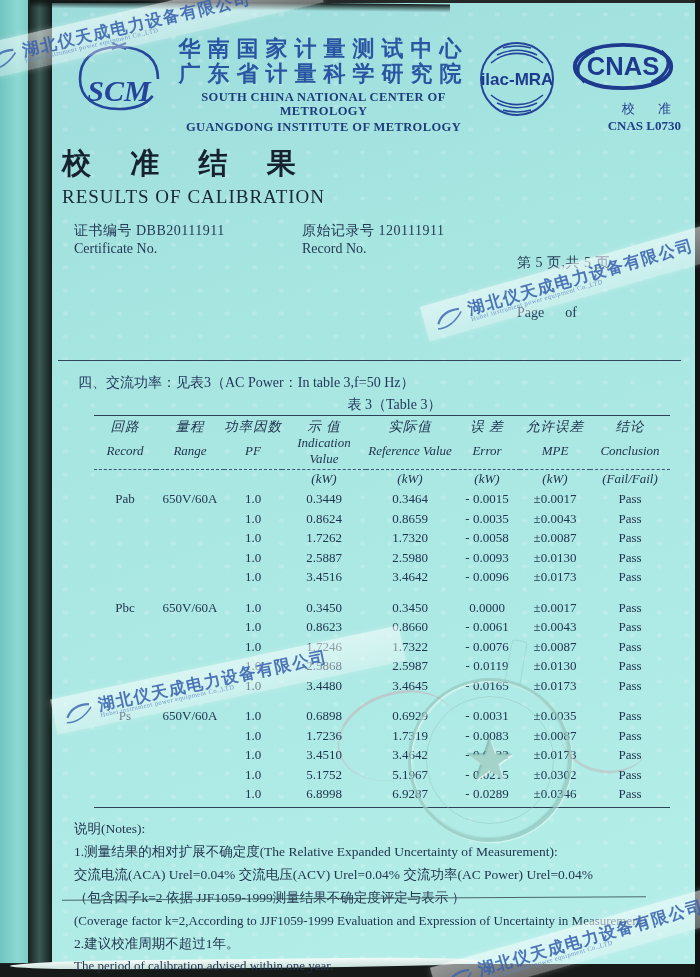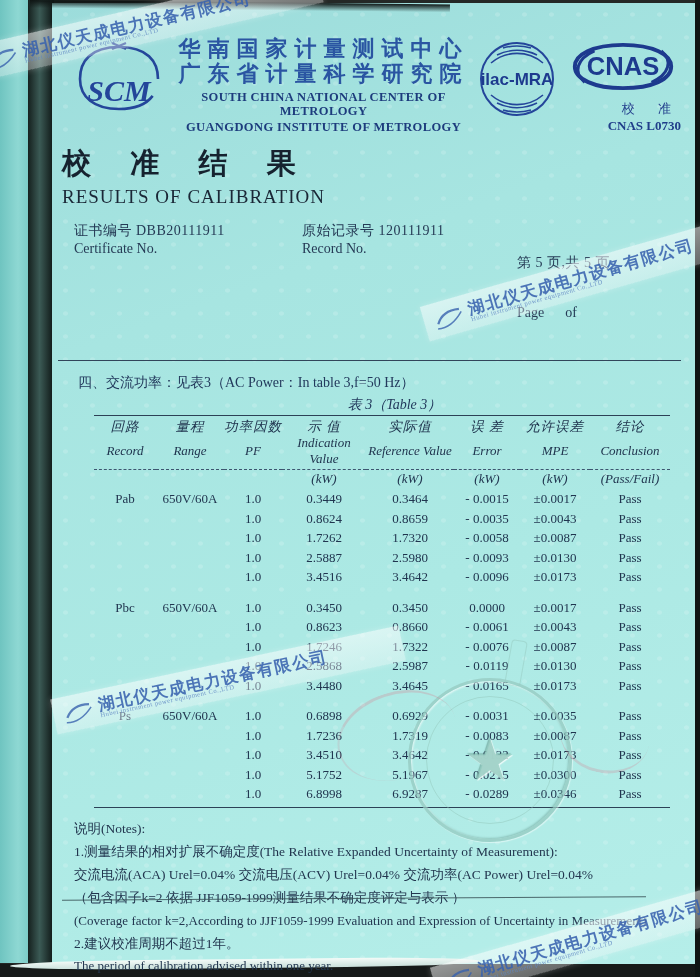--- a/index.html
+++ b/index.html
@@ -44,21 +44,21 @@
   .cert{display:flex;margin:14px 6px 0 12px;font-size:14px;color:#253a55;}
   .cert .c1{width:228px;}
   .cert .c2{flex:1;}
   .cert .c3{width:158px;white-space:pre;}
   .cert .ln1{letter-spacing:0.5px;}
   .cert .ln2{margin-top:1px;}
   .rule{border:none;border-top:1.6px solid #31455a;margin:7px 0 0 -4px;}
 
   
   .section{margin:13px 0 0 16px;font-size:14px;color:#22395c;}
-  .tbl-title{text-align:center;font-size:14px;margin:4px 0 1px 46px;color:#22395c;font-style:italic;}
+  .tbl-title{text-align:center;font-size:14px;margin:4px 0 1px 46px;color:#22395c;}
   table.cal{border-collapse:collapse;margin-left:32px;width:576px;table-layout:fixed;
             font-size:13px;color:#20354f;}
   table.cal th{font-weight:normal;padding:0;line-height:16px;font-style:italic;}
   table.cal td{padding:0;text-align:center;line-height:19.5px;}
   tr.h-cn th{border-top:1.6px solid #2c4156;padding-top:3px;text-align:center;font-size:13.5px;letter-spacing:1px;}
   tr.h-en th{text-align:center;border-bottom:1.2px dashed #3d5570;padding-bottom:2px;}
   tr.h-un th{text-align:center;line-height:17px;padding-bottom:2px;}
   tr.spacer td{height:11px;border:none;}
   tbody tr:last-child td{border-bottom:1.6px solid #2c4156;padding-bottom:3px;}
 
@@ -198,21 +198,21 @@
               <th>Conclusion</th>
             </tr>
             <tr class="h-un">
               <th></th>
               <th></th>
               <th></th>
               <th>(kW)</th>
               <th>(kW)</th>
               <th>(kW)</th>
               <th>(kW)</th>
-              <th>(Pass/Fail)</th>
+              <th>(Fail/Fail)</th>
             </tr>
           </thead>
         <tbody>
             <tr>
               <td>Pab</td>
               <td>650V/60A</td>
               <td>1.0</td>
               <td>0.3449</td>
               <td>0.3464</td>
               <td>- 0.0015</td>
@@ -345,21 +345,21 @@
               <td>±0.0173</td>
               <td>Pass</td>
             </tr>
             <tr>
               <td></td>
               <td></td>
               <td>1.0</td>
               <td>5.1752</td>
               <td>5.1967</td>
               <td>- 0.0215</td>
-              <td>±0.0300</td>
+              <td>±0.0302</td>
               <td>Pass</td>
             </tr>
             <tr>
               <td></td>
               <td></td>
               <td>1.0</td>
               <td>6.8998</td>
               <td>6.9287</td>
               <td>- 0.0289</td>
               <td>±0.0346</td>

